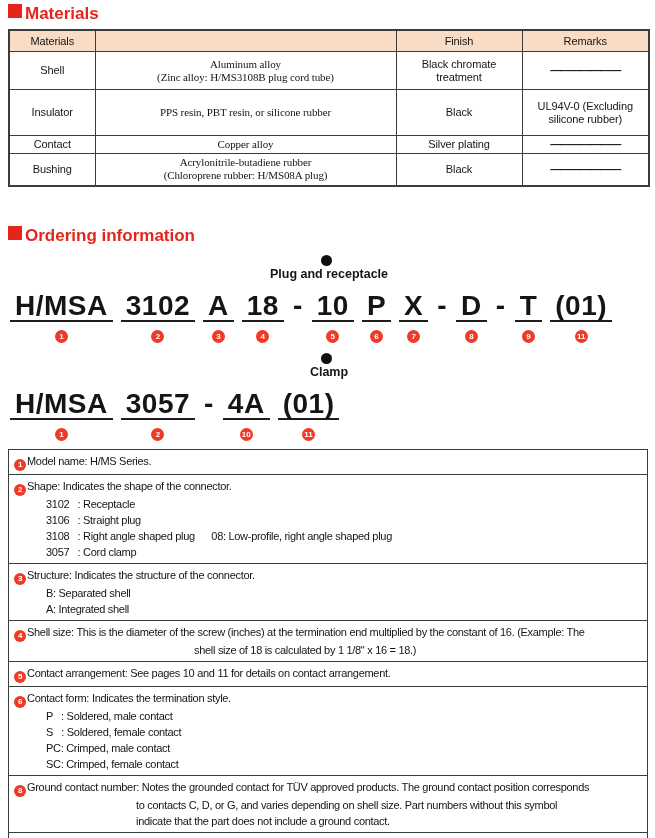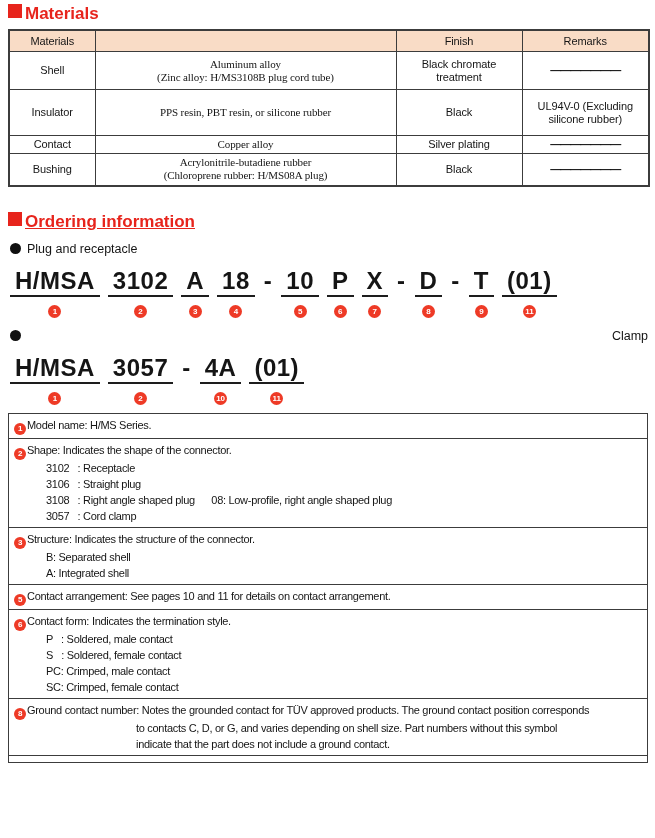--- a/index.html
+++ b/index.html
@@ -21,27 +21,27 @@
   .redsq{width:14px;height:14px;background:var(--red);display:inline-block;margin-right:3px;flex:0 0 auto;}
 
   
   table.mat{border-collapse:collapse;table-layout:fixed;width:640px;margin-top:5px;border:2px solid var(--line);}
   table.mat td{border:1px solid var(--line);font-size:11px;letter-spacing:-0.1px;text-align:center;vertical-align:middle;padding:2px 4px;line-height:13px;}
   table.mat tr.hdr td{background:var(--peach);height:16px;}
   td.cell-desc{text-align:left;padding-left:7px;font-family:Liberation Serif, serif;}
   .dashline{letter-spacing:-1px;font-weight:bold;}
 
   
-  .ord-gap{margin-top:25px;text-decoration:underline;}
-  .sub-head{display:flex;align-items:center;font-size:12.5px;font-weight:normal;margin:9px 0 0 2px;line-height:16px;}
+  .ord-gap{margin-top:39px;}
+  .sub-head{display:flex;align-items:center;font-size:12.5px;font-weight:bold;margin:9px 0 0 2px;line-height:16px;flex-direction:column;}
   .bullet{width:11px;height:11px;background:#101010;border-radius:50%;margin-right:6px;flex:0 0 auto;}
 
   .pn-line{display:flex;align-items:flex-start;gap:8px;margin:11px 0 2px 2px;}
   .pn-seg{display:flex;flex-direction:column;align-items:center;}
-  .pn-text{font-size:24px;font-weight:bold;letter-spacing:0.5px;line-height:26px;padding:0 5px 1px 5px;border-bottom:2.5px solid #1d1d1d;white-space:pre;}
+  .pn-text{font-size:28px;font-weight:bold;letter-spacing:0.5px;line-height:26px;padding:0 5px 1px 5px;border-bottom:2.5px solid #1d1d1d;white-space:pre;}
   .pn-dash .pn-text{border-bottom:none;padding:0 1px;}
   .pn-num{height:14px;margin-top:3px;}
   .numcircle{display:inline-flex;align-items:center;justify-content:center;width:13px;height:13px;border-radius:50%;background:var(--badge);color:#fff;font-size:8px;font-weight:bold;letter-spacing:0;}
 
   
   .notes{margin-top:13px;width:640px;}
   .note{border:1px solid var(--line);margin-top:-1px;padding:3px 6px 3px 5px;background:#fff;}
   .note-line{font-size:11px;line-height:16px;letter-spacing:-0.3px;white-space:pre;}
   .ncirc{display:inline-flex;align-items:center;justify-content:center;width:12px;height:12px;border-radius:50%;background:var(--badge);color:#fff;font-size:8px;font-weight:bold;letter-spacing:-0.5px;vertical-align:-2px;margin-right:1px;}
   .ind-a{margin-left:32px;}
@@ -216,20 +216,24 @@
       <div class="note-line ind-a"><span>3108   : Right angle shaped plug      08: Low-profile, right angle shaped plug</span></div>
       <div class="note-line ind-a"><span>3057   : Cord clamp</span></div>
     </div>
 
     <div class="note">
       <div class="note-line"><span class="ncirc">3</span><span>Structure: Indicates the structure of the connector.</span></div>
       <div class="note-line ind-a"><span>B: Separated shell</span></div>
       <div class="note-line ind-a"><span>A: Integrated shell</span></div>
     </div>
 
+    <div class="note">
+      <div class="note-line"><span class="ncirc">4</span><span>Shell size: This is the diameter of the screw (inches) at the termination end multiplied by the constant of 16. (Example: The</span></div>
+      <div class="note-line ind-b"><span>shell size of 18 is calculated by 1 1/8" x 16 = 18.)</span></div>
+    </div>
 
     <div class="note">
       <div class="note-line"><span class="ncirc">5</span><span>Contact arrangement: See pages 10 and 11 for details on contact arrangement.</span></div>
     </div>
 
     <div class="note">
       <div class="note-line"><span class="ncirc">6</span><span>Contact form: Indicates the termination style.</span></div>
       <div class="note-line ind-a"><span>P   : Soldered, male contact</span></div>
       <div class="note-line ind-a"><span>S   : Soldered, female contact</span></div>
       <div class="note-line ind-a"><span>PC: Crimped, male contact</span></div>

